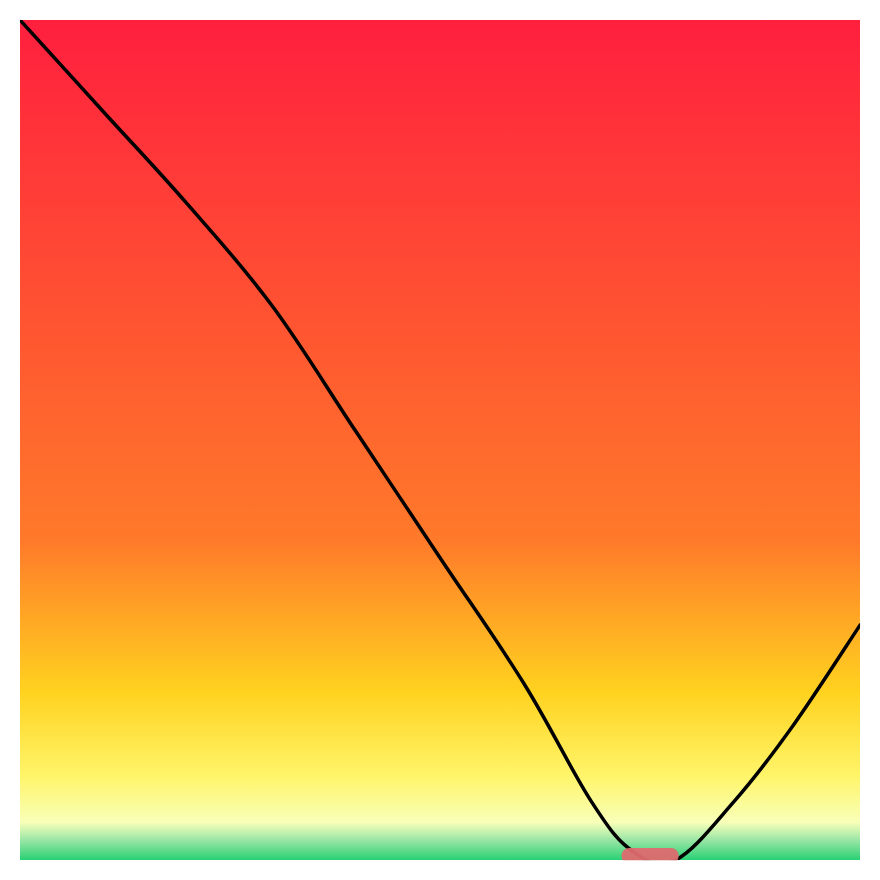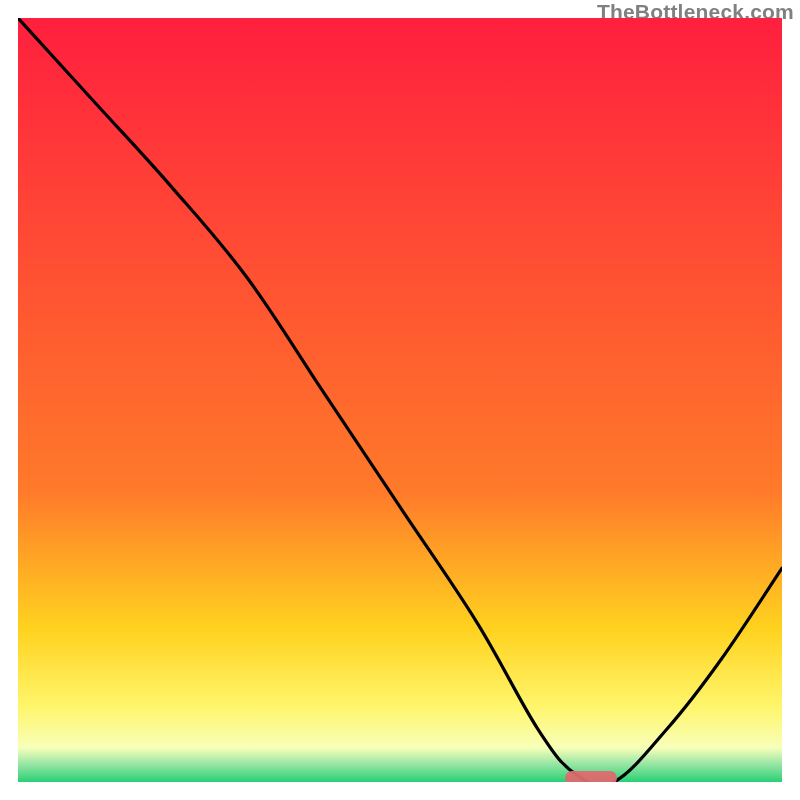--- a/index.html
+++ b/index.html
@@ -51,21 +51,20 @@
     color: #808080;
     letter-spacing: 0.2px;
     user-select: none;
   }
 </style>
 </head>
 <body>
 
 <div class="chart-wrap">
 
-  <div class="watermark">TheBottleneck.com</div>
 
   <div class="plot-area">
     <svg class="bg-gradient" viewBox="0 0 764 764" preserveAspectRatio="none">
       <defs>
         <linearGradient id="bgGrad" x1="0" y1="0" x2="0" y2="1">
           <stop id="g0" offset="0" stop-color="#ff1f3e"></stop>
           <stop id="g1" offset="0.40" stop-color="#ff5a30"></stop>
           <stop id="g2" offset="0.62" stop-color="#ff7a2a"></stop>
           <stop id="g3" offset="0.80" stop-color="#ffd21f"></stop>
           <stop id="g4" offset="0.90" stop-color="#fff56a"></stop>

